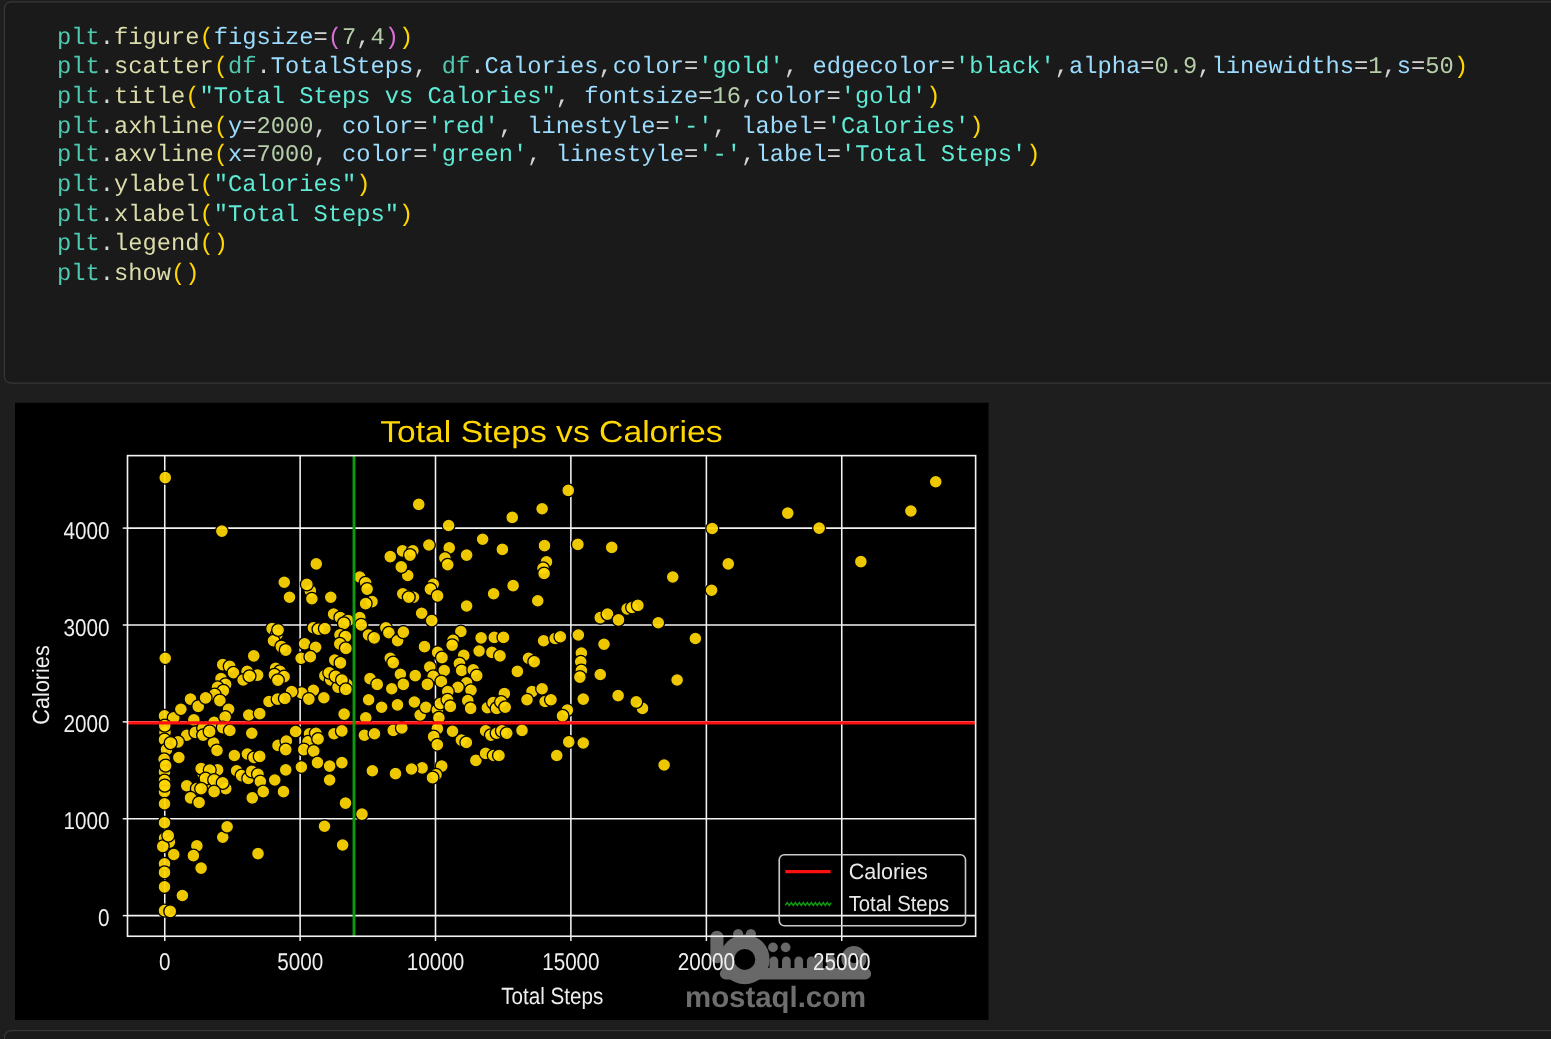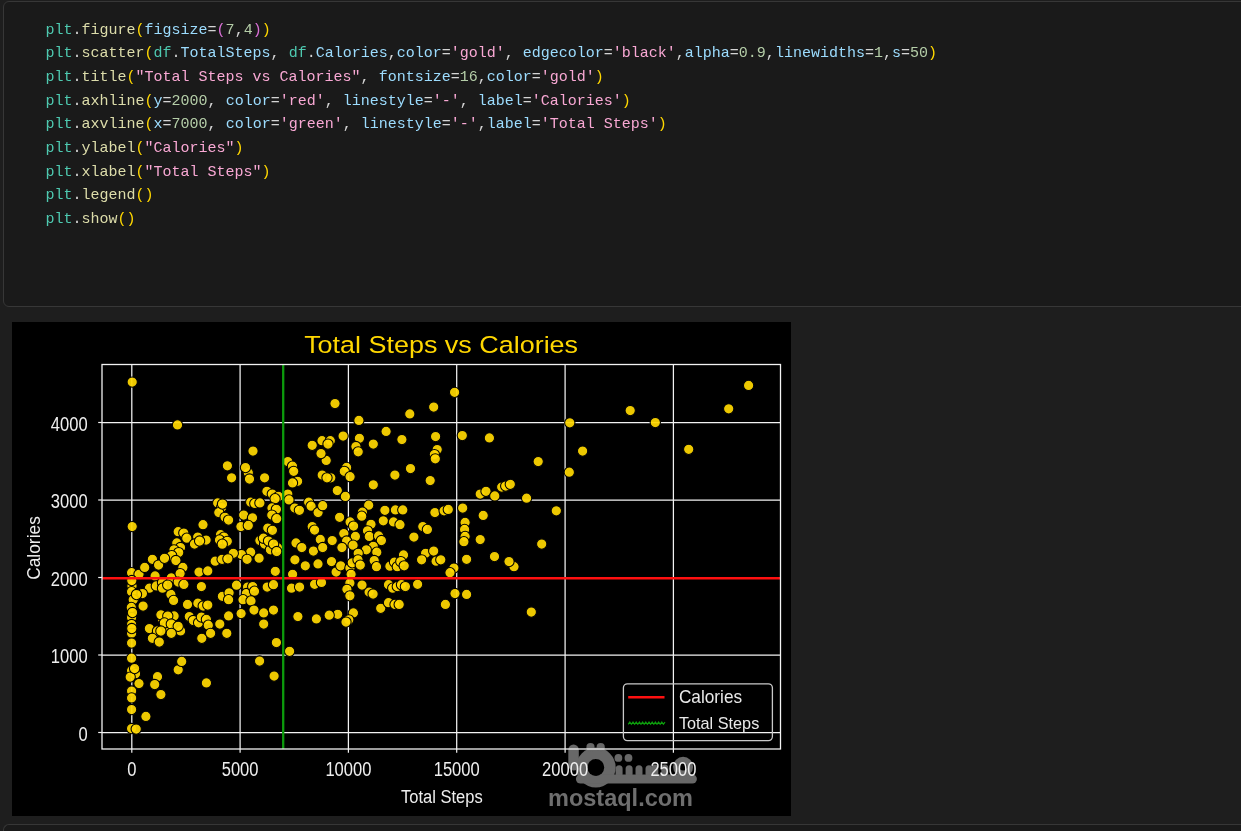--- a/index.html
+++ b/index.html
@@ -1,23 +1,23 @@
 <!DOCTYPE html>
 <html><head>
 <meta charset="utf-8">
 <style>
 html,body{margin:0;padding:0;width:1241px;height:831px;background:#1e1e1e;overflow:hidden}
 *{box-sizing:border-box}
 #cell{position:absolute;left:3px;top:1px;width:1250px;height:306px;background:#1a1a1a;
 border:1px solid #373737;border-radius:6px}
 #code{position:absolute;left:41.5px;top:16.5px;font-family:"Liberation Mono",monospace;
-font-size:15px;line-height:23.7px;white-space:pre}
+font-size:19px;line-height:23.7px;white-space:pre}
 #code i{font-style:normal}
 .w{color:#d4d4d4}.m{color:#4EC9B0}.f{color:#DCDCAA}.p{color:#9CDCFE}
-.n{color:#B5CEA8}.s{color:#f9a8d4}.b1{color:#FFD700}.b2{color:#DA70D6}
+.n{color:#B5CEA8}.s{color:#5eead4}.b1{color:#FFD700}.b2{color:#DA70D6}
 #cell2{position:absolute;left:3px;top:824px;width:1250px;height:40px;background:#1a1a1a;
 border-top:1px solid #373737;border-left:1px solid #373737;border-radius:6px 0 0 0}
 #figwrap{position:absolute;left:12px;top:322px;width:779px;height:494px}
 </style>
 </head>
 <body>
 <div id="cell">
     <div id="code"><div><i class="m">plt</i><i class="w">.</i><i class="f">figure</i><i class="b1">(</i><i class="p">figsize</i><i class="w">=</i><i class="b2">(</i><i class="n">7</i><i class="w">,</i><i class="n">4</i><i class="b2">)</i><i class="b1">)</i></div><div><i class="m">plt</i><i class="w">.</i><i class="f">scatter</i><i class="b1">(</i><i class="m">df</i><i class="w">.</i><i class="p">TotalSteps</i><i class="w">, </i><i class="m">df</i><i class="w">.</i><i class="p">Calories</i><i class="w">,</i><i class="p">color</i><i class="w">=</i><i class="s">'gold'</i><i class="w">, </i><i class="p">edgecolor</i><i class="w">=</i><i class="s">'black'</i><i class="w">,</i><i class="p">alpha</i><i class="w">=</i><i class="n">0.9</i><i class="w">,</i><i class="p">linewidths</i><i class="w">=</i><i class="n">1</i><i class="w">,</i><i class="p">s</i><i class="w">=</i><i class="n">50</i><i class="b1">)</i></div><div><i class="m">plt</i><i class="w">.</i><i class="f">title</i><i class="b1">(</i><i class="s">"Total Steps vs Calories"</i><i class="w">, </i><i class="p">fontsize</i><i class="w">=</i><i class="n">16</i><i class="w">,</i><i class="p">color</i><i class="w">=</i><i class="s">'gold'</i><i class="b1">)</i></div><div><i class="m">plt</i><i class="w">.</i><i class="f">axhline</i><i class="b1">(</i><i class="p">y</i><i class="w">=</i><i class="n">2000</i><i class="w">, </i><i class="p">color</i><i class="w">=</i><i class="s">'red'</i><i class="w">, </i><i class="p">linestyle</i><i class="w">=</i><i class="s">'-'</i><i class="w">, </i><i class="p">label</i><i class="w">=</i><i class="s">'Calories'</i><i class="b1">)</i></div><div><i class="m">plt</i><i class="w">.</i><i class="f">axvline</i><i class="b1">(</i><i class="p">x</i><i class="w">=</i><i class="n">7000</i><i class="w">, </i><i class="p">color</i><i class="w">=</i><i class="s">'green'</i><i class="w">, </i><i class="p">linestyle</i><i class="w">=</i><i class="s">'-'</i><i class="w">,</i><i class="p">label</i><i class="w">=</i><i class="s">'Total Steps'</i><i class="b1">)</i></div><div><i class="m">plt</i><i class="w">.</i><i class="f">ylabel</i><i class="b1">(</i><i class="s">"Calories"</i><i class="b1">)</i></div><div><i class="m">plt</i><i class="w">.</i><i class="f">xlabel</i><i class="b1">(</i><i class="s">"Total Steps"</i><i class="b1">)</i></div><div><i class="m">plt</i><i class="w">.</i><i class="f">legend</i><i class="b1">(</i><i class="b1">)</i></div><div><i class="m">plt</i><i class="w">.</i><i class="f">show</i><i class="b1">(</i><i class="b1">)</i></div></div>
   </div>
 <div id="figwrap">

